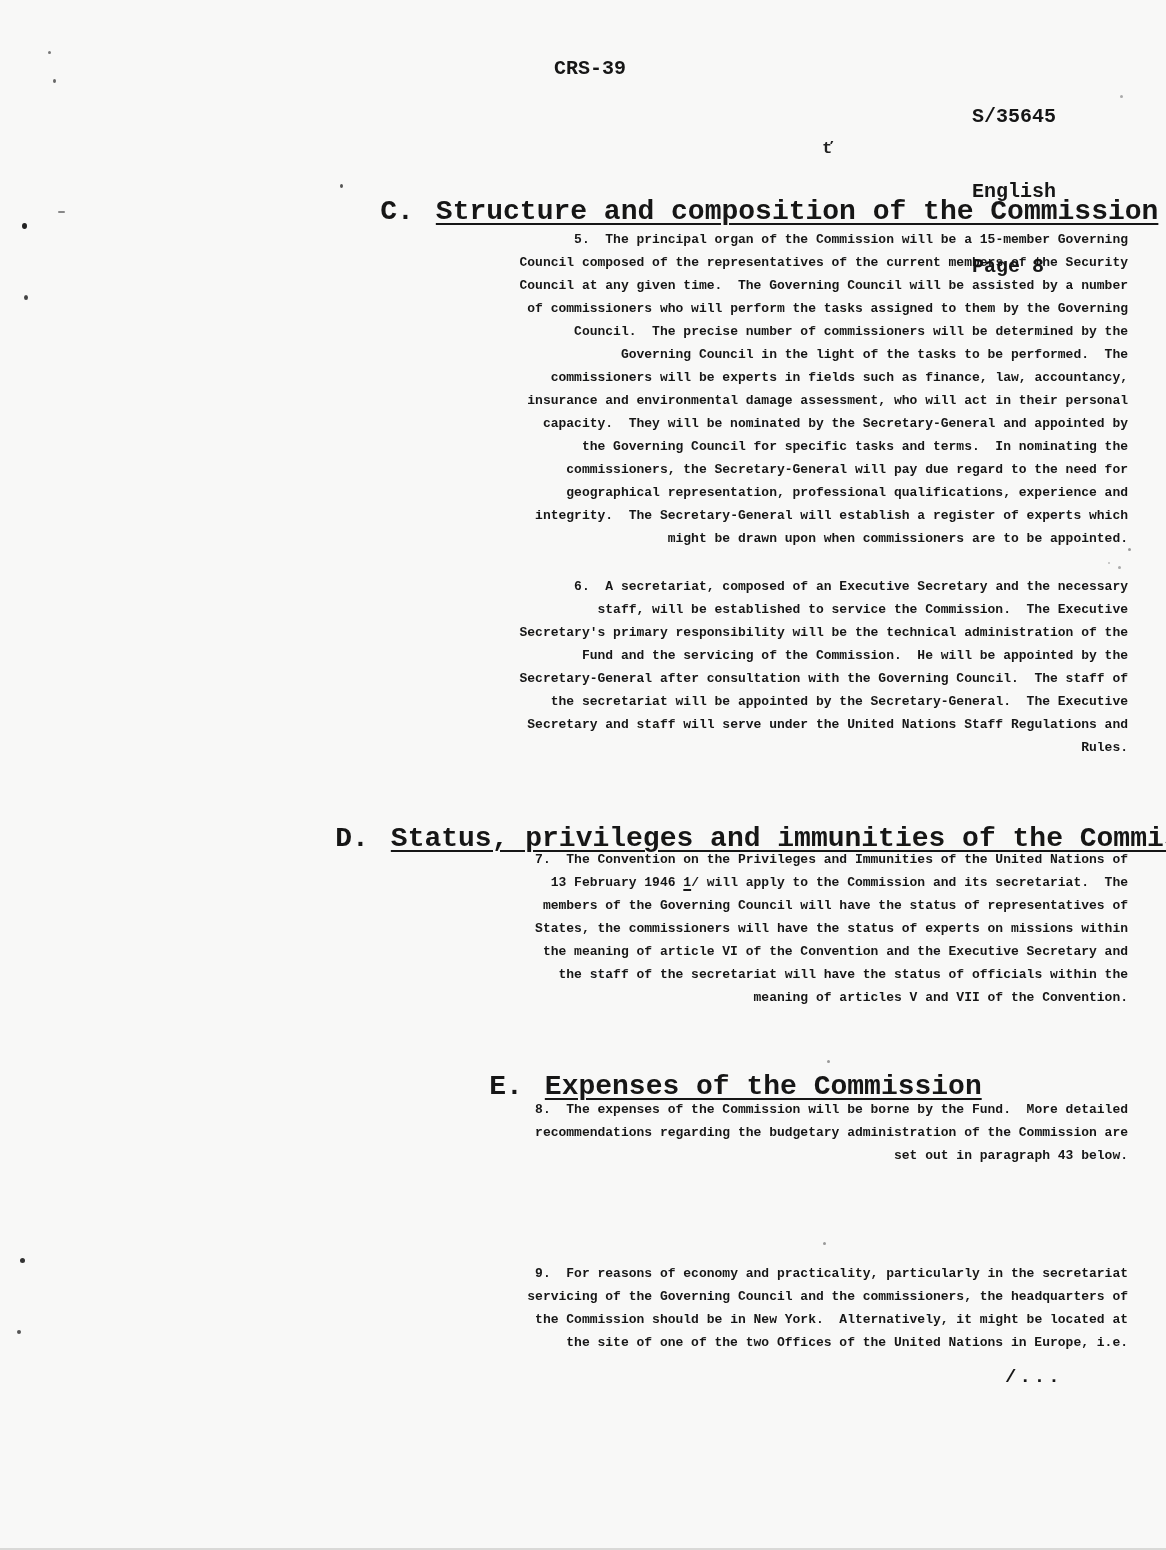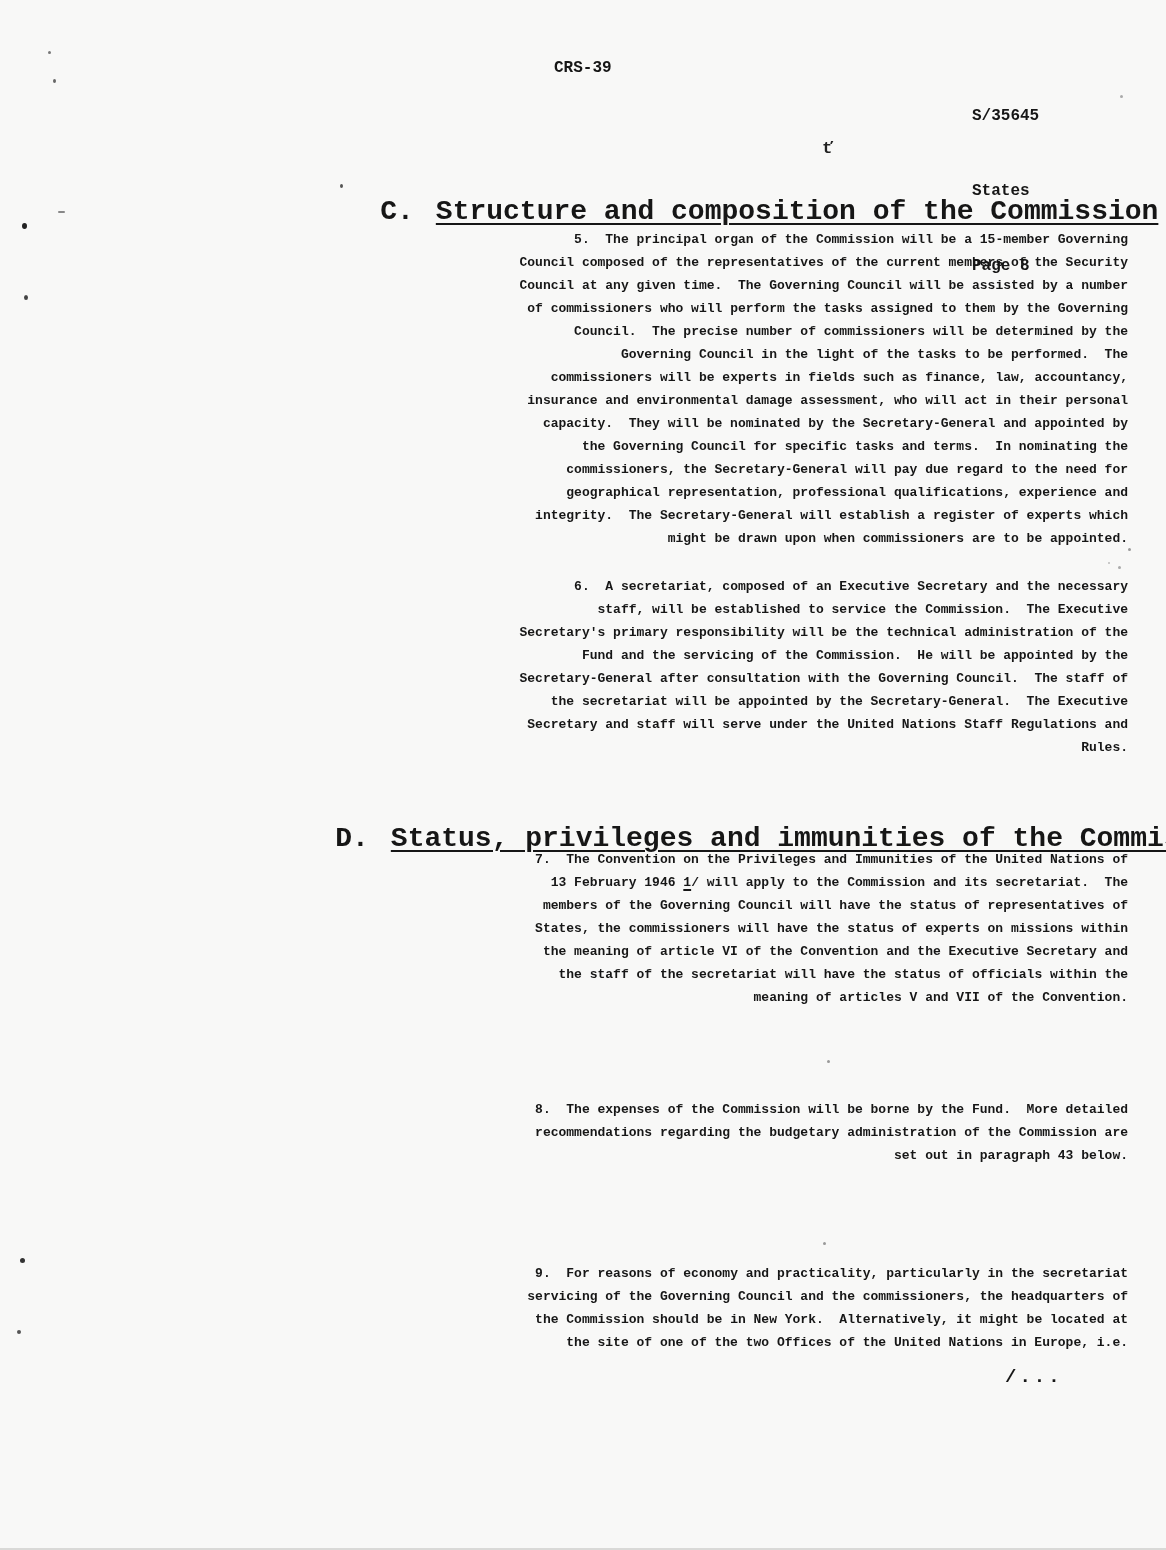--- a/index.html
+++ b/index.html
@@ -11,21 +11,21 @@
     overflow: hidden;
     font-family: "Liberation Mono", "DejaVu Sans Mono", monospace;
     font-weight: bold;
     color: #161616;
   }
   .mono {
     font-family: "Liberation Mono", "DejaVu Sans Mono", monospace;
     font-weight: bold;
     color: #161616;
   }
-  .hdr { position: absolute; font-size: 16px; line-height: 25px; white-space: pre; }
+  .hdr { position: absolute; font-size: 20px; line-height: 25px; white-space: pre; }
   .para {
     position: absolute;
     left: 128px;
     width: 1000px;
     font-size: 13px;
     line-height: 23px;
     white-space: pre;
     letter-spacing: 0px;
     text-align: right;
   }
@@ -56,21 +56,21 @@
 </style>
 </head>
 <body>
 
 <div class="page">
 
   <div class="hdr" style="left:554px; top:56px;">CRS-39</div>
 
   <div class="hdr" style="left:972px; top:54px;">
     <div>S/35645</div>
-    <div>States</div>
+    <div>English</div>
     <div>Page 8</div>
   </div>
 
   <div class="stray-mark mono">ť</div>
 
   <div class="heading" style="left:313px; top:176px;">
     <span class="section-letter">C.</span><span class="section-title">Structure and composition of the Commission</span>
   </div>
 
   <div class="para" style="top:228px;">5.  The principal organ of the Commission will be a 15-member Governing
@@ -102,20 +102,23 @@
   </div>
 
   <div class="para" style="top:848px;"><span>7.  The Convention on the Privileges and Immunities of the United Nations of
 13 February 1946 </span><span class="fnref">1</span><span>/ will apply to the Commission and its secretariat.  The
 members of the Governing Council will have the status of representatives of
 States, the commissioners will have the status of experts on missions within
 the meaning of article VI of the Convention and the Executive Secretary and
 the staff of the secretariat will have the status of officials within the
 meaning of articles V and VII of the Convention.</span></div>
 
+  <div class="heading" style="left:422px; top:1051px;">
+    <span class="section-letter">E.</span><span class="section-title">Expenses of the Commission</span>
+  </div>
 
   <div class="para" style="top:1098px;">8.  The expenses of the Commission will be borne by the Fund.  More detailed
 recommendations regarding the budgetary administration of the Commission are
 set out in paragraph 43 below.</div>
 
 
   <div class="para" style="top:1262px;">9.  For reasons of economy and practicality, particularly in the secretariat
 servicing of the Governing Council and the commissioners, the headquarters of
 the Commission should be in New York.  Alternatively, it might be located at
 the site of one of the two Offices of the United Nations in Europe, i.e.</div>

